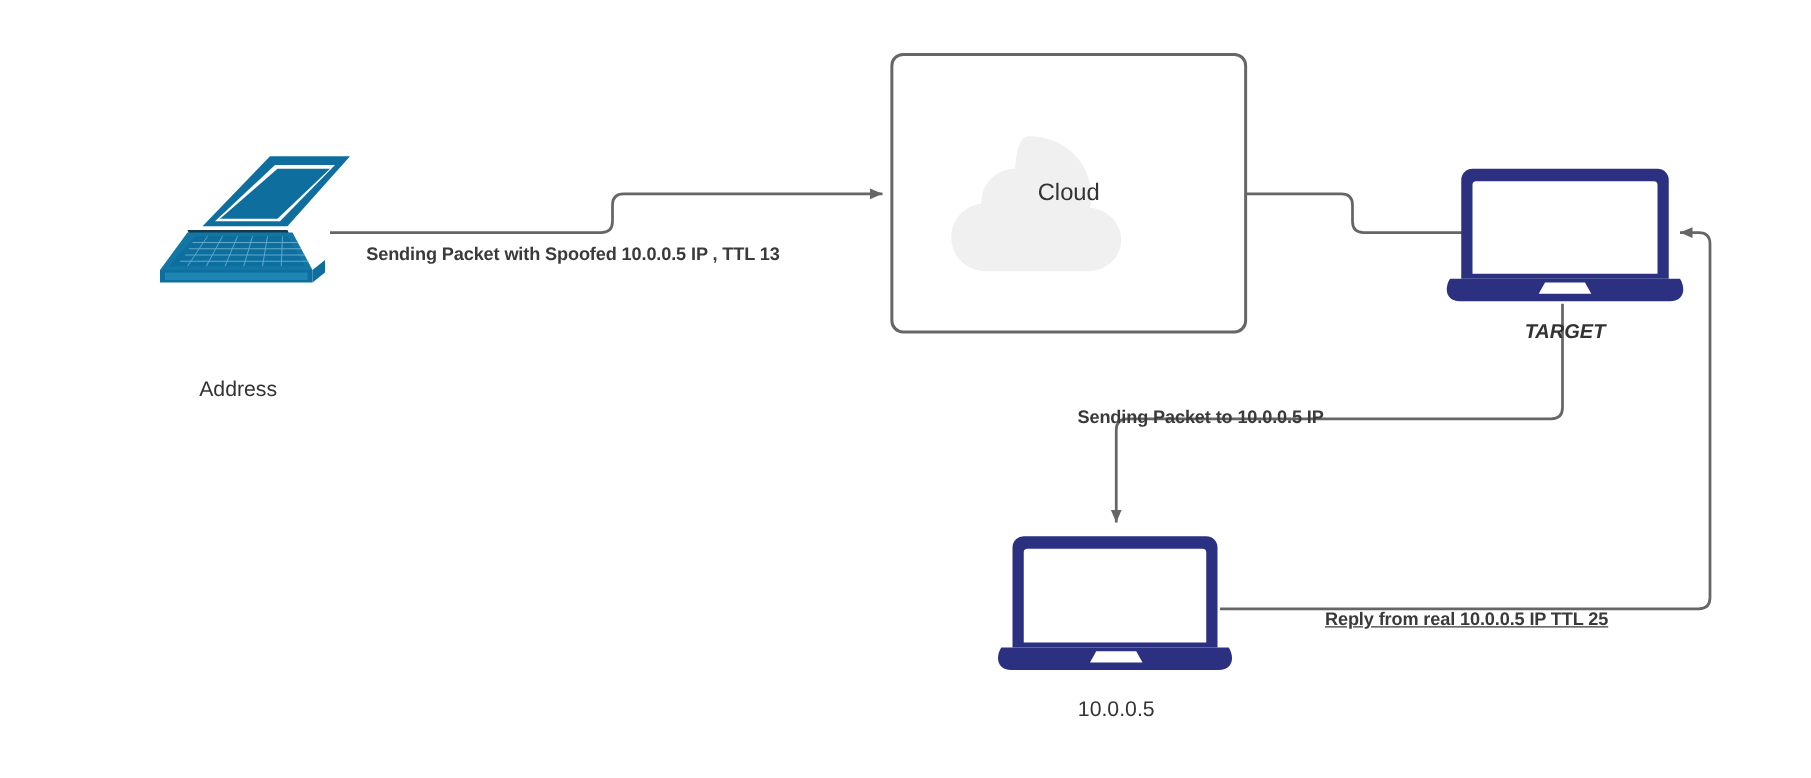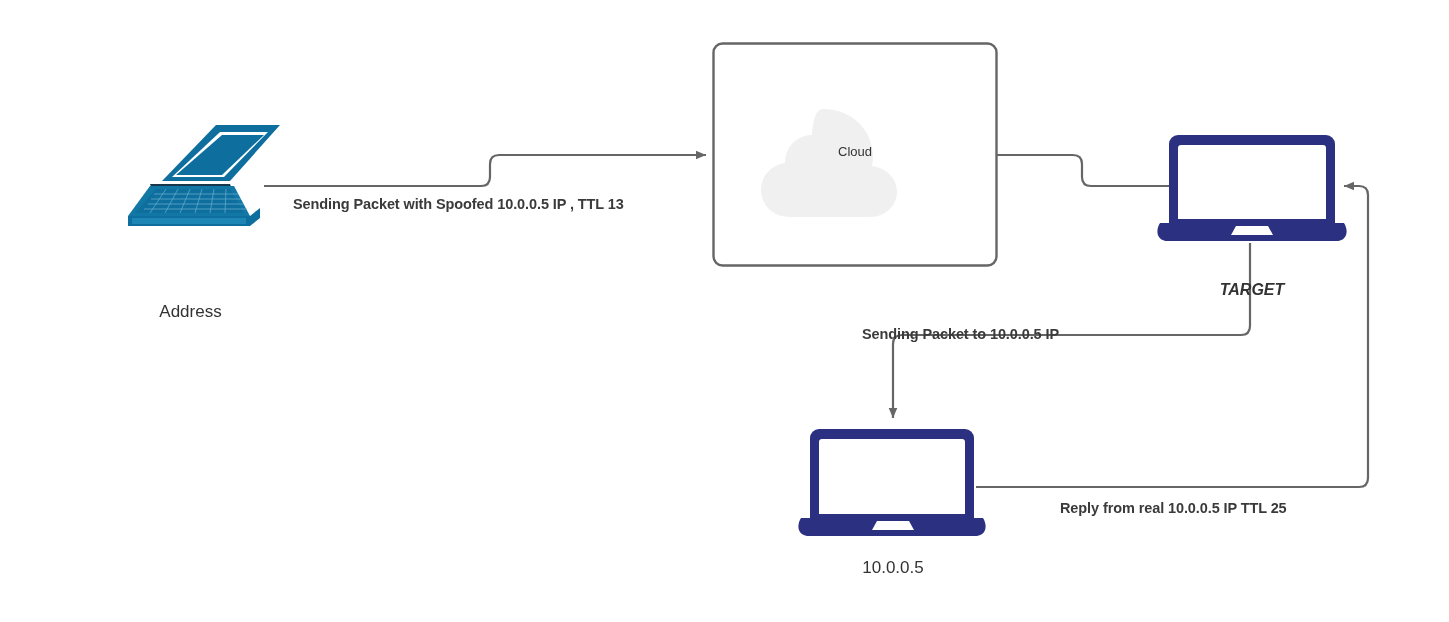--- a/index.html
+++ b/index.html
@@ -52,21 +52,21 @@
     font-size: 16px;
   }
   .label-edge {
     font-size: 14.5px;
     font-weight: bold;
     color: #3a3a3a;
     letter-spacing: -0.1px;
     text-align: center;
   }
   .label-cloud {
-    font-size: 13px;
+    font-size: 19px;
     color: #333333;
   }
 </style>
 </head>
 <body>
 
 <div id="canvas">
 
   <svg id="wires" viewBox="0 0 1449 622" width="1449" height="622" aria-hidden="true">
     <defs>
@@ -151,32 +151,32 @@
 
       <path d="M 26,8 L 174,8 A 9,9 0 0 1 183,17 L 183,96 L 17,96 L 17,17 A 9,9 0 0 1 26,8 Z" fill="#2B3180"></path>
       <path d="M 29,18 L 171,18 A 3,3 0 0 1 174,21 L 174,92 L 26,92 L 26,21 A 3,3 0 0 1 29,18 Z" fill="#ffffff"></path>
 
       <path d="M 8,96 L 192,96 C 197,104 195,114 184,114 L 16,114 C 5,114 3,104 8,96 Z" fill="#2B3180"></path>
 
       <path d="M 84,99 L 116,99 L 121,108 L 79,108 Z" fill="#ffffff"></path>
     </svg>
   </div>
 
-  <div class="label label-node target" style="left:1162px; top:254px; width:180px;margin-top:24px;">TARGET</div>
+  <div class="label label-node target" style="left:1162px; top:254px; width:180px;">TARGET</div>
 
   <div class="node" style="left:795px; top:425px;">
     <svg width="196" height="118" viewBox="0 0 196 118">
       <path d="M 26,4 L 170,4 A 9,9 0 0 1 179,13 L 179,93 L 15,93 L 15,13 A 9,9 0 0 1 24,4 Z" fill="#2B3180"></path>
       <path d="M 28,14 L 167,14 A 3,3 0 0 1 170,17 L 170,89 L 24,89 L 24,17 A 3,3 0 0 1 27,14 Z" fill="#ffffff"></path>
       <path d="M 6,93 L 188,93 C 193,101 191,111 180,111 L 14,111 C 3,111 1,101 6,93 Z" fill="#2B3180"></path>
       <path d="M 82,96 L 114,96 L 119,105 L 77,105 Z" fill="#ffffff"></path>
     </svg>
   </div>
 
   <div class="label label-node" style="left:803px; top:556px; width:180px;text-align:center;">10.0.0.5</div>
 
   <div class="label label-edge" style="left:293px; top:196px;">Sending Packet with Spoofed 10.0.0.5 IP , TTL 13</div>
 
   <div class="label label-edge" style="left:862px; top:326px;">Sending Packet to 10.0.0.5 IP</div>
 
-  <div class="label label-edge" style="left:1060px; top:500px;">Reply from real 10.0.0.5 IP TTL 25</div>
+  <div class="label label-edge" style="left:1060px; top:488px;text-decoration:underline;">Reply from real 10.0.0.5 IP TTL 25</div>
 
 </div>
 
 </body></html>

